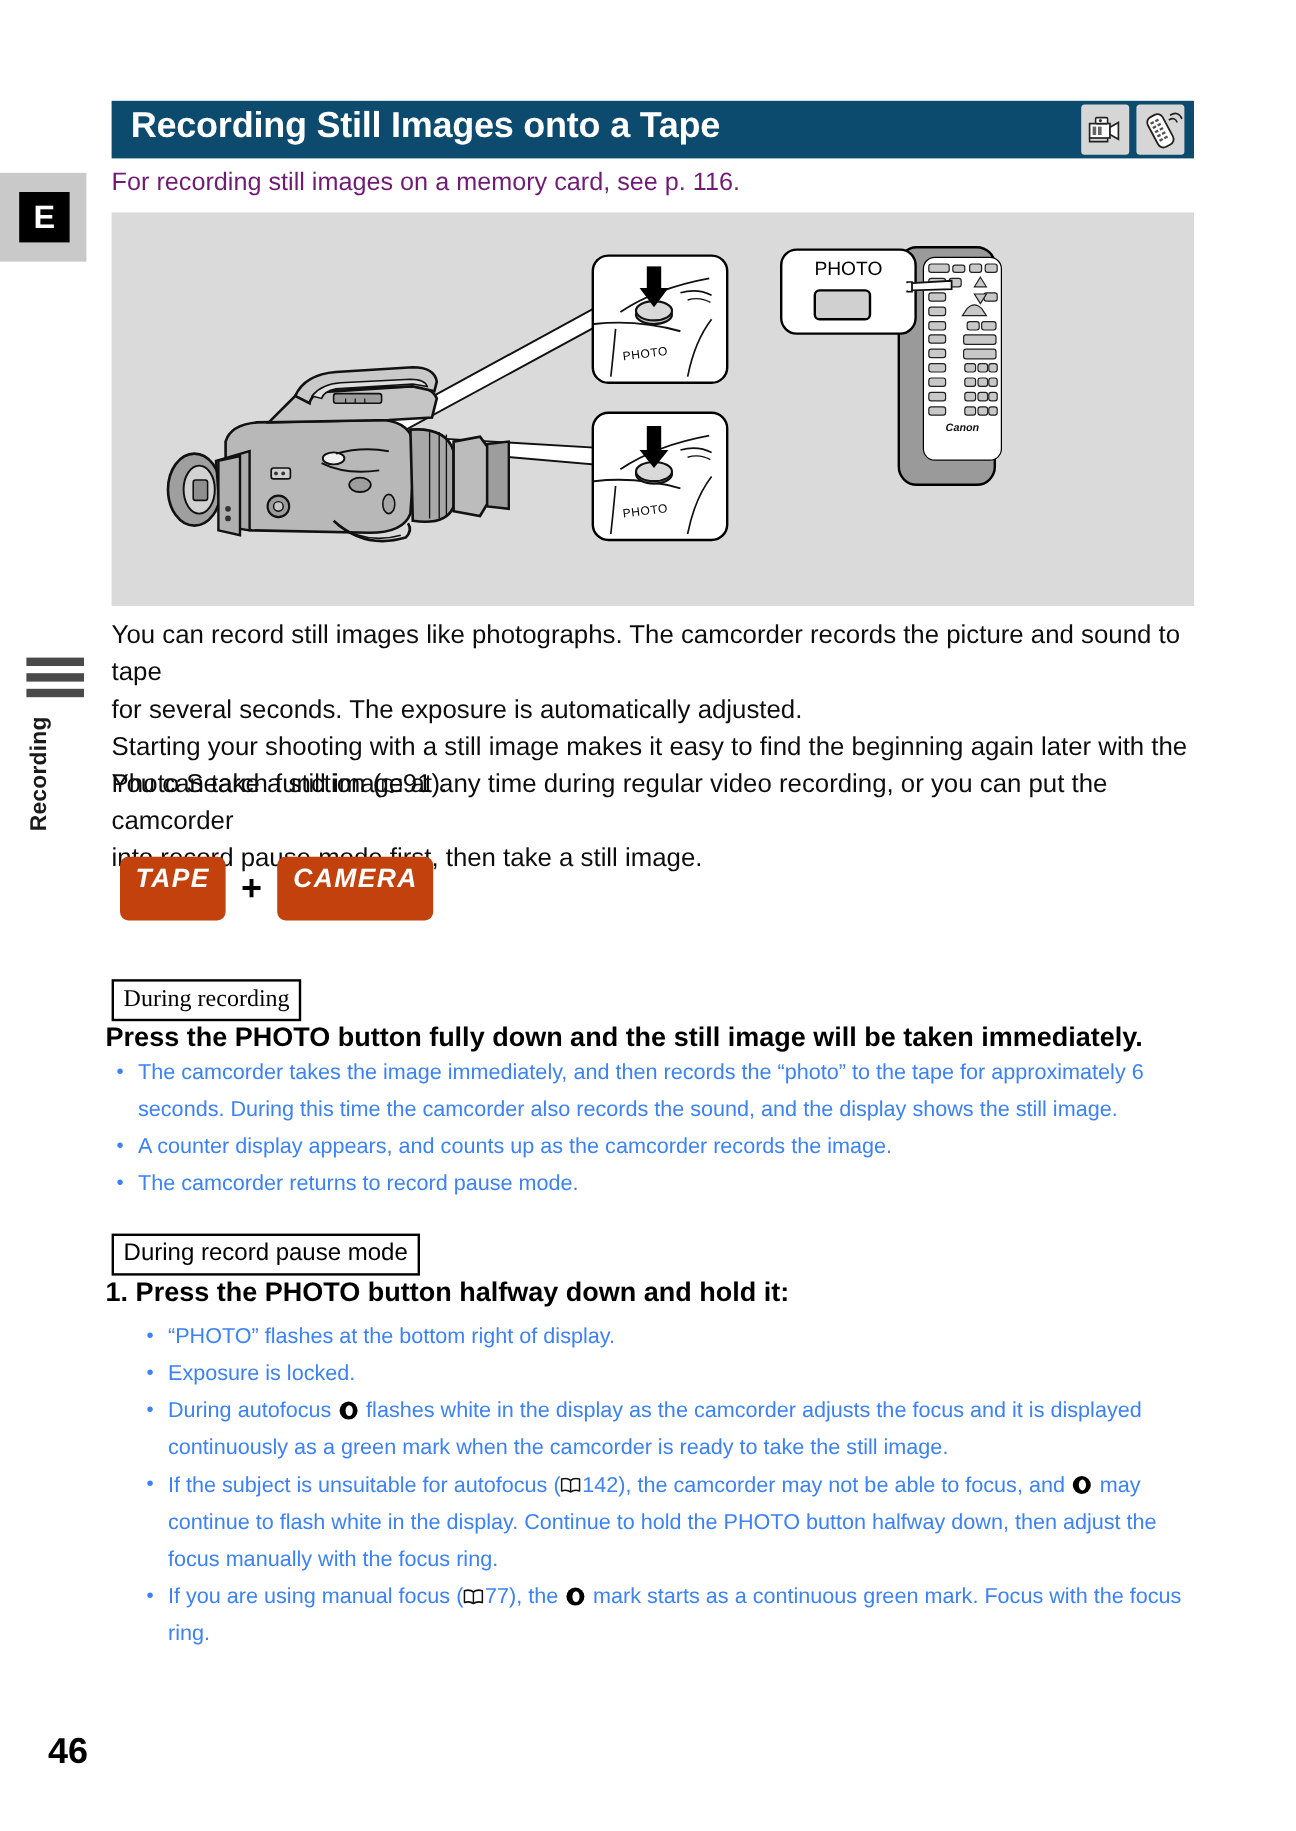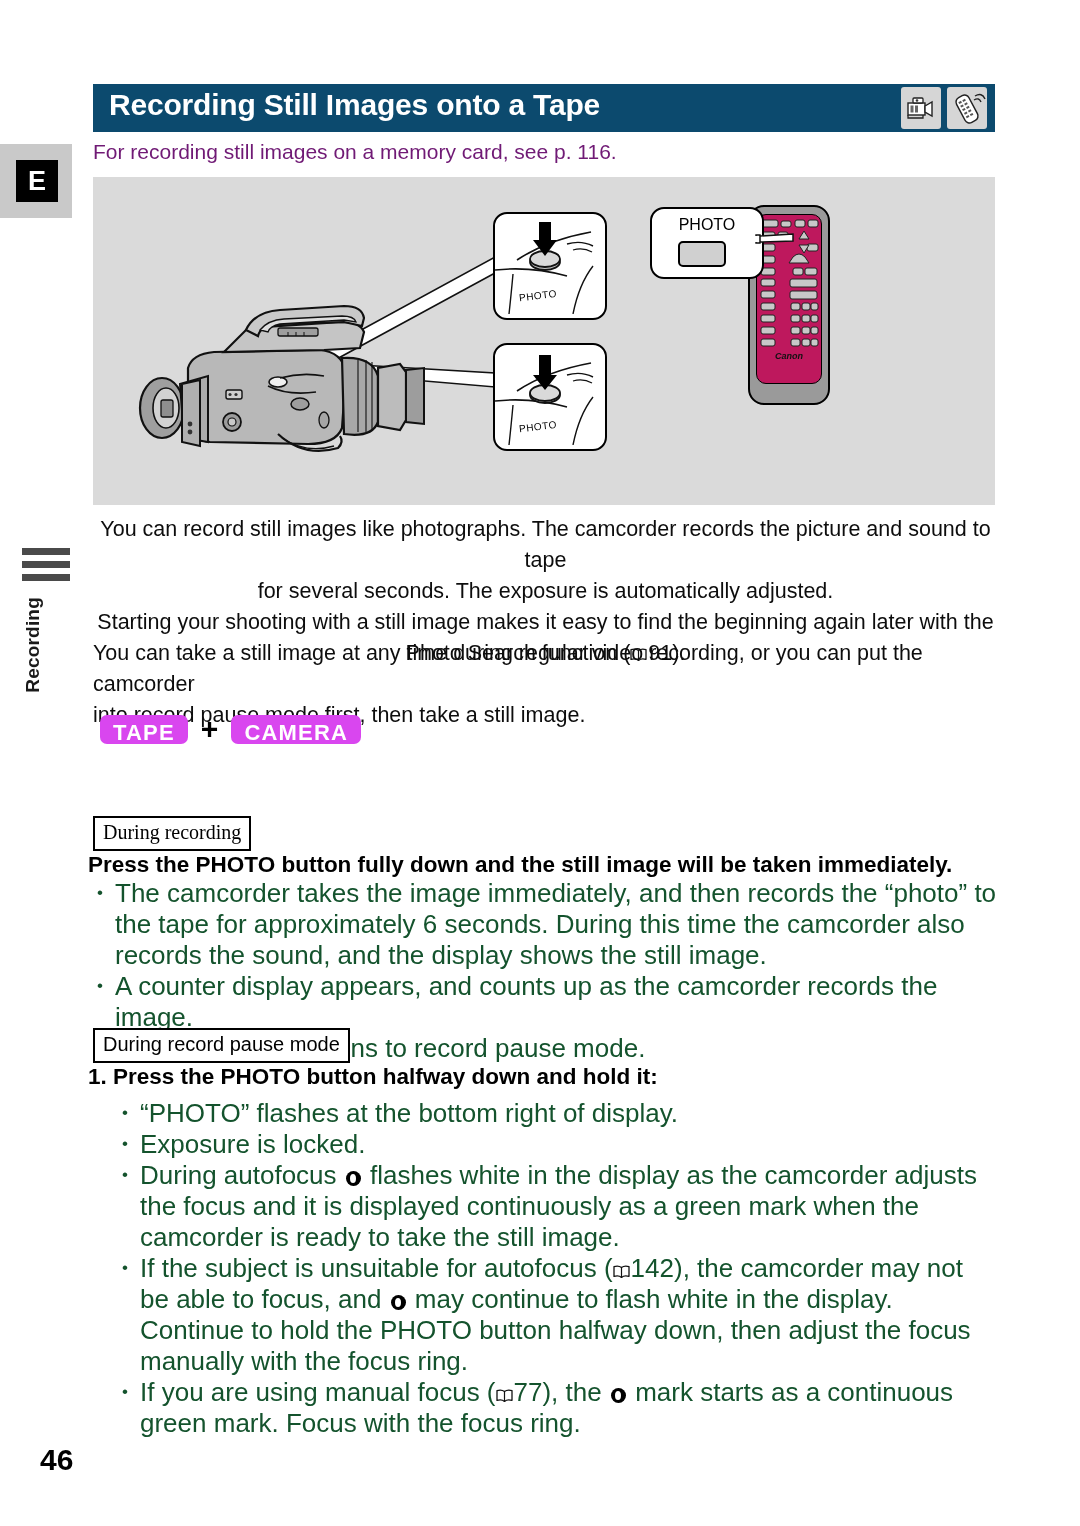--- a/index.html
+++ b/index.html
@@ -127,23 +127,23 @@
   .remote {
     position: absolute;
     left: 655px; top: 28px;
     width: 78px; height: 196px;
     background: #9a9a9a;
     border: 2.5px solid #000;
     border-radius: 16px;
   }
   .remote-inner {
     position: absolute;
-    left: 6px; top: 7px;
+    left: 19px; top: 7px;
     width: 64px; height: 168px;
-    background: #be185d;
+    background: #ffffff;
     border: 1.5px solid #000;
     border-radius: 10px;
   }
   .remote-brand {
     position: absolute;
     left: 0; right: 0; bottom: 22px;
     text-align: center;
     font-size: 9px;
     font-weight: bold;
     font-style: italic;
@@ -186,48 +186,49 @@
 
   
   .body-text {
     position: absolute;
     left: 93px;
     width: 905px;
     font-size: 21.5px;
     line-height: 31px;
     color: #0d0d0d;
   }
-  .p1 { top: 514px; text-align: center; }
+  .p1 { top: 514px; }
   .p2 { top: 638px; }
 
   .book-icon {
     display: inline-block;
     width: 17px; height: 13px;
     position: relative;
     top: 1px;
     margin-right: 1px;
   }
 
   
   .modes {
     position: absolute;
     left: 100px; top: 714px;
     display: flex;
     align-items: center;
     gap: 13px;
   }
   .badge {
-    background: #d946ef;
+    background: #c2410c;
     color: #ffffff;
     font-weight: bold;
     border-radius: 7px;
-    padding: 7px 13px 0;
+    padding: 7px 13px 24px;
     font-size: 22px;
     letter-spacing: 1.2px;
     line-height: 1;
+    font-style: italic;
   }
   .plus { font-size: 30px; font-weight: bold; color: #000; line-height: 1; }
 
   
   .boxlabel {
     position: absolute;
     border: 2px solid #000;
     padding: 2px 8px 4px;
     font-size: 20px;
     line-height: 1.25;
@@ -245,23 +246,23 @@
     font-size: 22.5px;
     font-weight: bold;
     line-height: 30px;
     color: #000;
   }
   .lead1 { top: 850px; }
   .lead2 { top: 1062px; }
 
   .bullets {
     position: absolute;
-    font-size: 26px;
+    font-size: 18px;
     line-height: 31px;
-    color: #14532d;
+    color: #3b82f6;
   }
   .b1 { left: 93px; top: 878px; width: 905px; }
   .b2 { left: 118px; top: 1098px; width: 880px; }
 
   .bullet {
     position: relative;
     padding-left: 22px;
     margin-bottom: 0;
   }
   .bullet::before {

